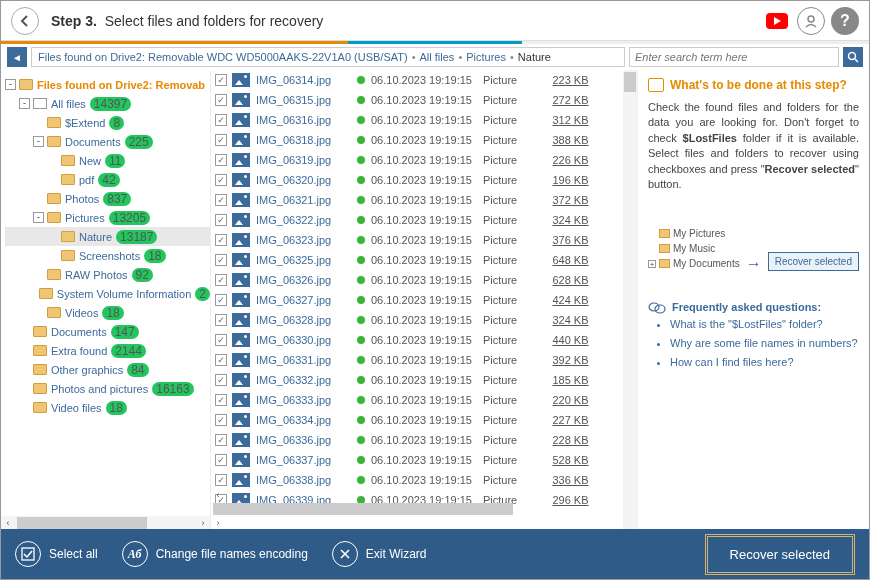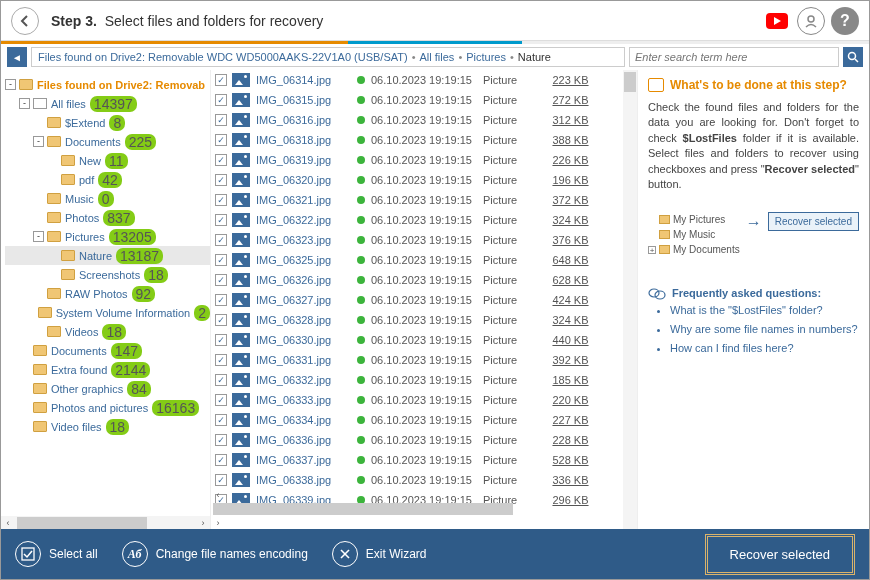--- a/index.html
+++ b/index.html
@@ -27,21 +27,21 @@
 .search-btn { width: 20px; height: 20px; background: #3b6a9b; color: #fff; display: flex; align-items: center; justify-content: center; cursor: pointer; font-size: 12px; }
 .main { display: flex; height: 460px; }
 .tree { width: 210px; border-right: 1px solid #eee; overflow: hidden; position: relative; padding: 5px 0 0 4px; }
 .tree-line { display: flex; align-items: center; height: 19px; padding-left: 0; white-space: nowrap; cursor: pointer; }
 .tree-exp { width: 11px; height: 11px; border: 1px solid #999; font-size: 9px; line-height: 9px; text-align: center; margin-right: 3px; flex-shrink: 0; }
 .tree-exp-sp { width: 11px; margin-right: 3px; flex-shrink: 0; }
 .folder-icon { width: 14px; height: 11px; background: #f0c674; border: 1px solid #d0a040; border-radius: 1px; margin-right: 4px; flex-shrink: 0; }
 .all-icon { width: 14px; height: 11px; background: #fff; border: 1px solid #999; margin-right: 4px; flex-shrink: 0; position: relative; }
 .tree-label { color: #3b6a9b; font-size: 11px; }
 .tree-root .tree-label { color: #e68a00; font-weight: 600; }
-.tree-count { background: #84cc16; color: #555; font-size: 14px; padding: 0 4px; border-radius: 7px; margin-left: 4px; }
+.tree-count { background: #22c55e; color: #555; font-size: 12px; padding: 0 4px; border-radius: 7px; margin-left: 4px; }
 .tree-line.selected { background: #e8e8e8; }
 .tree .hscroll { position: absolute; bottom: 0; left: 0; right: 0; height: 14px; background: #f4f4f4; display: flex; align-items: center; }
 .hscroll .track { flex: 1; height: 14px; position: relative; }
 .hscroll .thumb { position: absolute; height: 12px; background: #ccc; top: 1px; }
 .hscroll .arrow { width: 14px; height: 14px; display: flex; align-items: center; justify-content: center; font-size: 9px; color: #555; }
 .file-list { flex: 1; overflow: hidden; position: relative; }
 .file-rows { position: absolute; top: 0; left: 0; right: 14px; bottom: 14px; overflow: hidden; }
 .file-row { display: flex; align-items: center; height: 20px; padding: 0 4px; }
 .file-row .cb { width: 12px; height: 12px; border: 1px solid #999; margin-right: 5px; flex-shrink: 0; display: flex; align-items: center; justify-content: center; font-size: 9px; color: #3b6a9b; }
 .file-row .thumb-ico { width: 18px; height: 14px; background: #3b6a9b; margin-right: 6px; flex-shrink: 0; position: relative; }
@@ -54,21 +54,21 @@
 .file-row .ftype { width: 60px; color: #555; font-size: 11px; }
 .file-row .fsize { width: 55px; color: #555; font-size: 11px; text-align: center; text-decoration: underline; }
 .vscroll { position: absolute; top: 0; right: 0; width: 14px; bottom: 14px; background: #f4f4f4; display: flex; flex-direction: column; }
 .vscroll .thumb { width: 12px; margin: 0 1px; background: #ccc; }
 .grip { position: absolute; right: 0; bottom: 0; width: 14px; height: 14px; background: #f4f4f4; }
 .aside { width: 232px; padding: 8px 10px; font-size: 11px; color: #444; border-left: 1px solid #eee; }
 .aside-head { color: #e68a00; font-weight: 600; font-size: 12px; margin-bottom: 8px; display: flex; align-items: center; gap: 6px; }
 .aside-head .bk { width: 16px; height: 14px; border: 1.5px solid #e68a00; border-radius: 2px; }
 .aside p { line-height: 1.4; text-align: justify; }
 .aside p b { font-weight: 600; }
-.diagram { margin-top: 20px; margin-bottom: 30px; display: flex; align-items: flex-start; gap: 6px; }
+.diagram { margin-top: 34px; margin-bottom: 30px; display: flex; align-items: flex-end; gap: 6px; }
 .diag-tree { font-size: 10px; color: #555; }
 .diag-tree .dline { display: flex; align-items: center; height: 15px; gap: 3px; }
 .diag-folder { width: 11px; height: 9px; background: #f0c674; border: 1px solid #d0a040; }
 .diag-arrow { color: #3b6a9b; font-size: 16px; }
 .diag-btn { font-size: 10px; color: #3b6a9b; border: 1px solid #3b6a9b; padding: 3px 6px; background: #eaf2f9; }
 .faq-head { color: #3b6a9b; font-weight: 600; display: flex; gap: 6px; }
 .faq-list { list-style: disc; padding-left: 22px; color: #3b6a9b; }
 .faq-list li { line-height: 1.7; cursor: pointer; }
 .footer { position: absolute; bottom: 0; left: 0; right: 0; height: 50px; background: #2f5b88; color: #fff; display: flex; align-items: center; padding: 0 14px; }
 .footer-btn { display: flex; align-items: center; gap: 8px; margin-right: 24px; cursor: pointer; font-size: 12px; }
@@ -170,27 +170,20 @@
         <span class="folder-icon"></span>
         <span class="tree-label">New</span>
         <span class="tree-count">11</span>
       </div>
       <div class="tree-line">
         <span class="ind" style="width:42px"></span>
         <span class="tree-exp-sp"></span>
         <span class="folder-icon"></span>
         <span class="tree-label">pdf</span>
         <span class="tree-count">42</span>
-      </div>
-      <div class="tree-line">
-        <span class="ind" style="width:28px"></span>
-        <span class="tree-exp-sp"></span>
-        <span class="folder-icon"></span>
-        <span class="tree-label">Music</span>
-        <span class="tree-count">0</span>
       </div>
       <div class="tree-line">
         <span class="ind" style="width:28px"></span>
         <span class="tree-exp-sp"></span>
         <span class="folder-icon"></span>
         <span class="tree-label">Photos</span>
         <span class="tree-count">837</span>
       </div>
       <div class="tree-line">
         <span class="ind" style="width:28px"></span>

